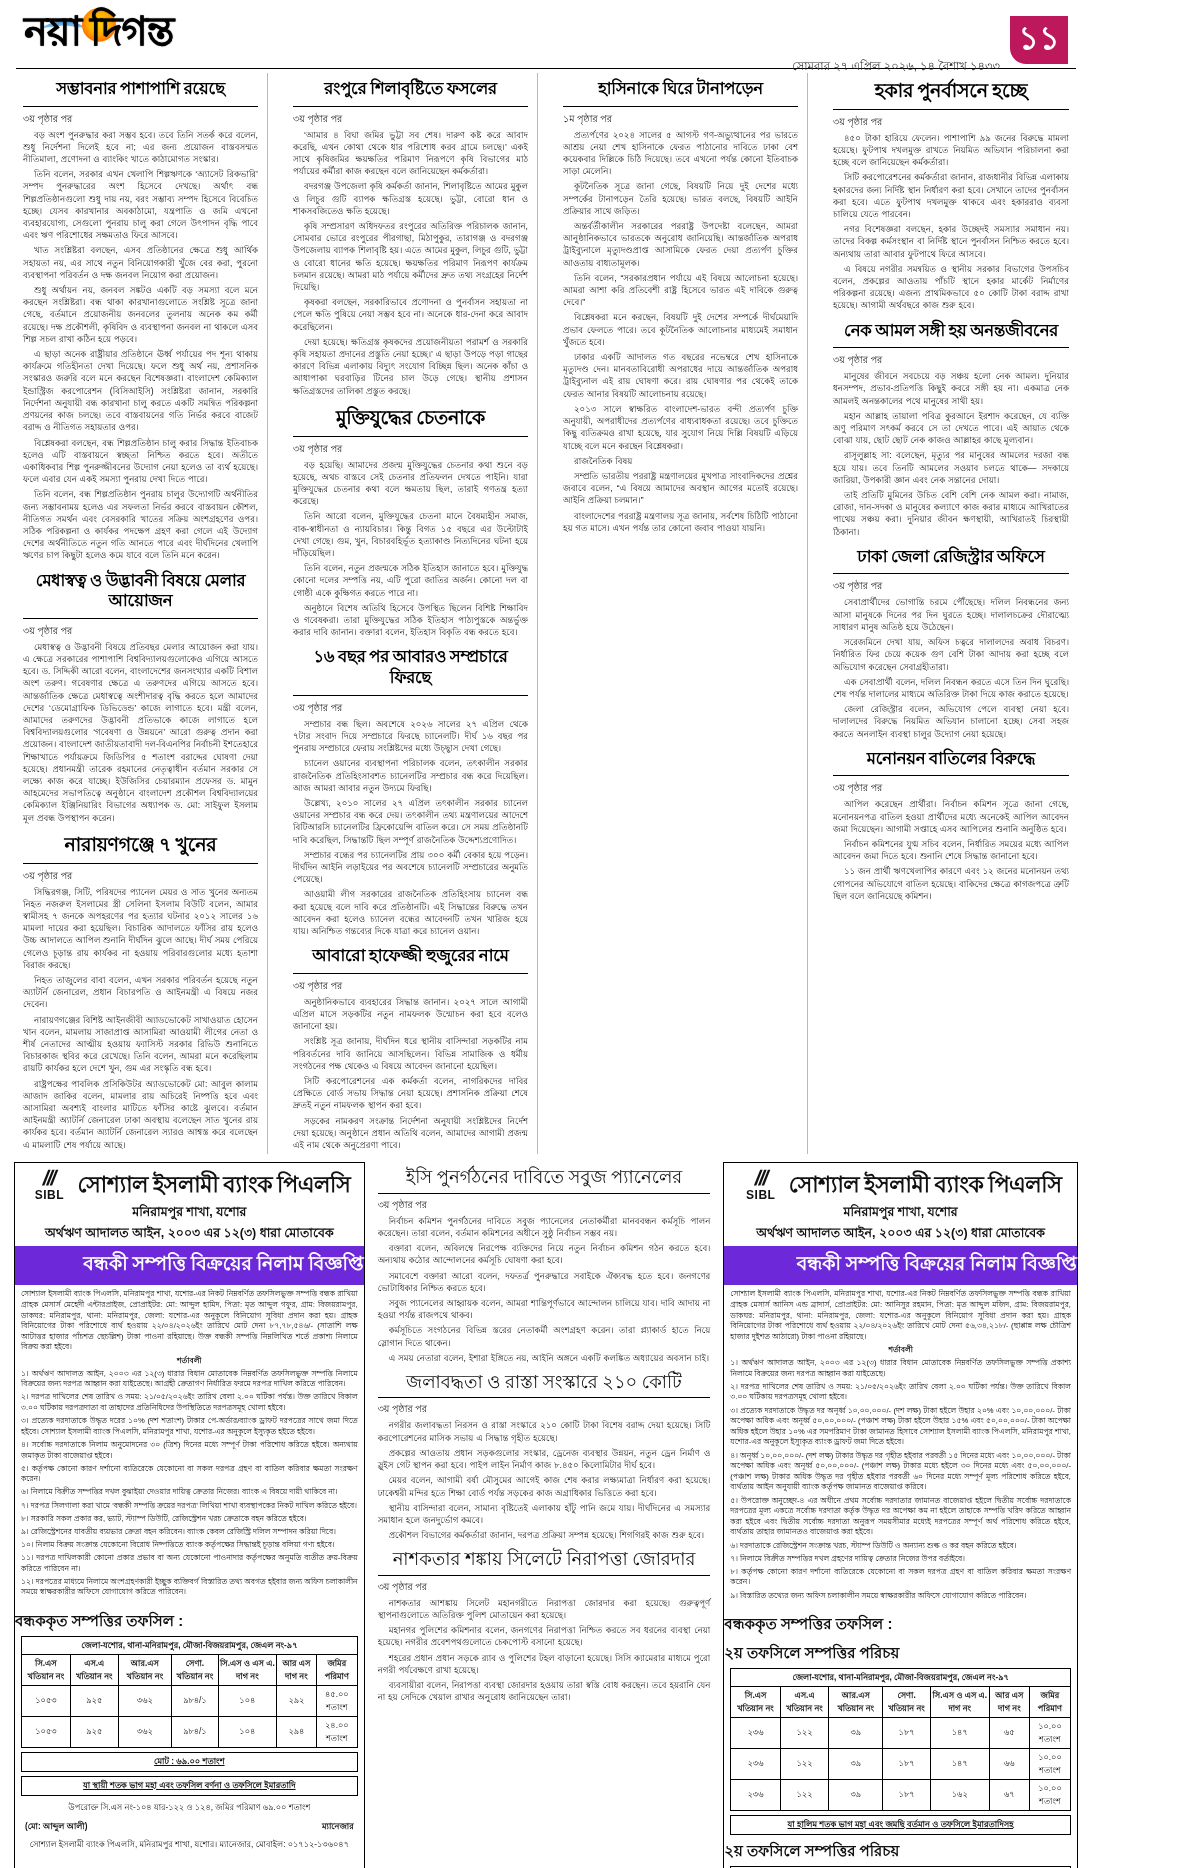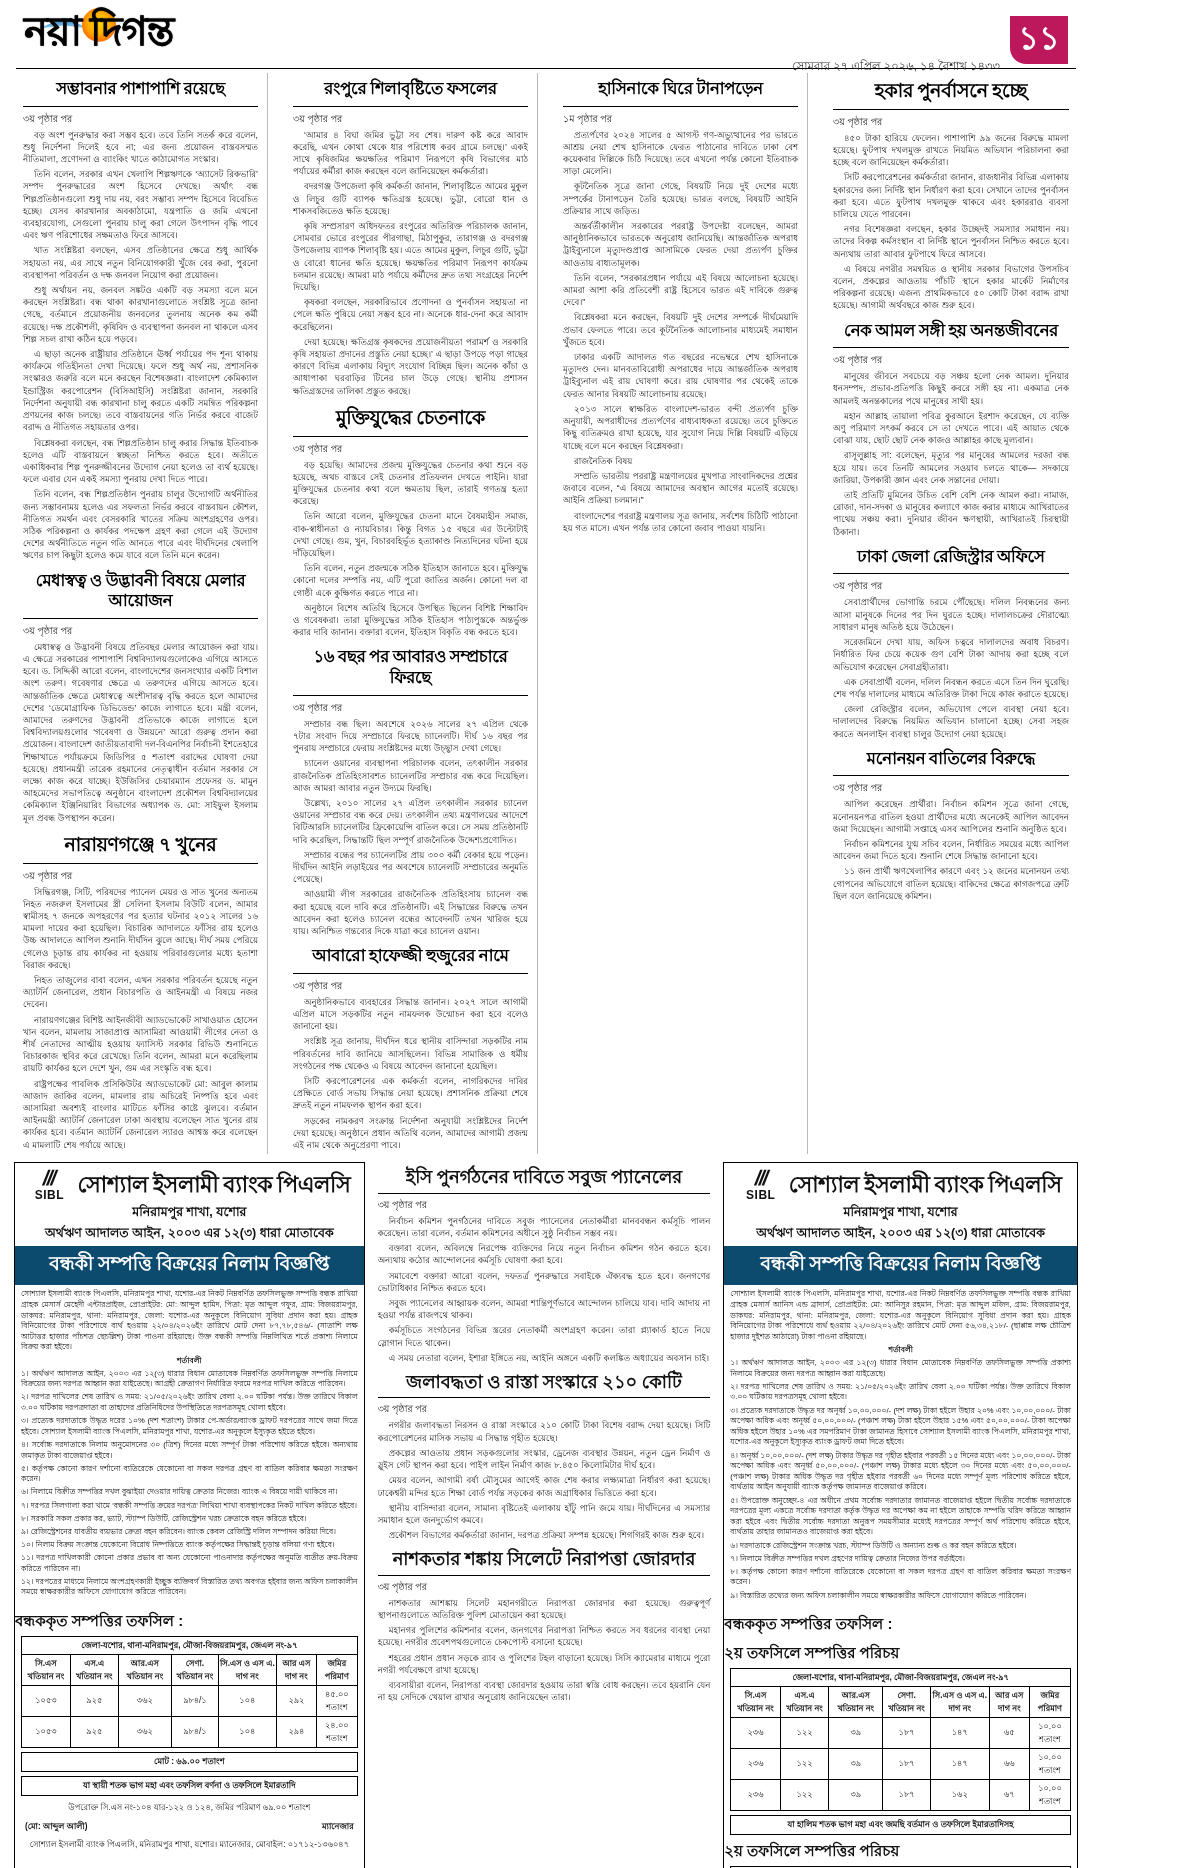--- a/index.html
+++ b/index.html
@@ -55,33 +55,33 @@
   .ad-cell.mid { border:none; padding:0 9px; }
   .ad-cell:last-child { margin-right:0; }
 
   .ad-head { display:flex; align-items:center; justify-content:center; gap:7px; padding:4px 5px 0 5px; }
   .sibl-logo { width:42px; text-align:center; }
   .sibl-mark { font-size:21px; line-height:0.9; color:#111; font-weight:bold; transform:skewX(-12deg); letter-spacing:-2px;}
   .sibl-word { font-size:12px; font-weight:bold; letter-spacing:0.5px; font-family:"Liberation Sans",sans-serif; }
   .ad-bank { font-family:"Liberation Serif",serif; font-weight:bold; font-size:22px; letter-spacing:-0.5px; }
   .ad-branch { text-align:center; font-weight:bold; font-size:12.5px; margin-top:-1px; }
   .ad-law { text-align:center; font-weight:bold; font-size:12.5px; margin:1px 0 2px 0; }
-  .ad-banner { background:#0c4a6e; color:#fff; text-align:center; font-family:"Liberation Serif",serif;
+  .ad-banner { background:#6d28d9; color:#fff; text-align:right; font-family:"Liberation Serif",serif;
                font-weight:bold; font-size:19px; padding:3px 0 4px 0; letter-spacing:0px; }
   .ad-body { font-size:7.6px; line-height:1.4; text-align:justify; padding:4px 6px; color:#111; }
   .ad-body p { margin-bottom:2.5px; }
   .tbl-cap { text-align:left; font-weight:bold; font-size:15px; margin:4px 0 2px 0; }
   table.ad-tbl { width:calc(100% - 12px); margin:0 6px 4px 6px; border-collapse:collapse; font-size:8.2px; }
   table.ad-tbl th, table.ad-tbl td { border:1px solid #000; text-align:center; padding:2px 1px; }
   table.ad-tbl th.full { font-weight:bold; }
   .tbl-note { font-size:8.3px; text-align:center; font-weight:bold; padding:2px 6px; border:1px solid #000;
-              margin:0 6px 4px 6px; }
+              margin:0 6px 4px 6px;text-decoration:underline; }
   .ad-foot { font-size:8.2px; text-align:center; padding:2px 6px 5px 6px; line-height:1.4; }
   .ad-sign { display:flex; justify-content:space-between; font-size:8.2px; padding:2px 10px 4px 10px; font-weight:bold;}
-  .mid-hl { text-align:center; font-family:"Liberation Serif",serif; font-weight:bold; font-size:18px;
+  .mid-hl { text-align:center; font-family:"Liberation Serif",serif; font-weight:normal; font-size:18px;
             line-height:1.25; padding:4px 0 2px 0; }
   .mid-rule { border-bottom:1.2px solid #000; margin:2px 0 4px 0; }
 </style>
 </head>
 <body>
 
 <div class="page">
 
   <div class="masthead">
     <div class="logo-wrap">

